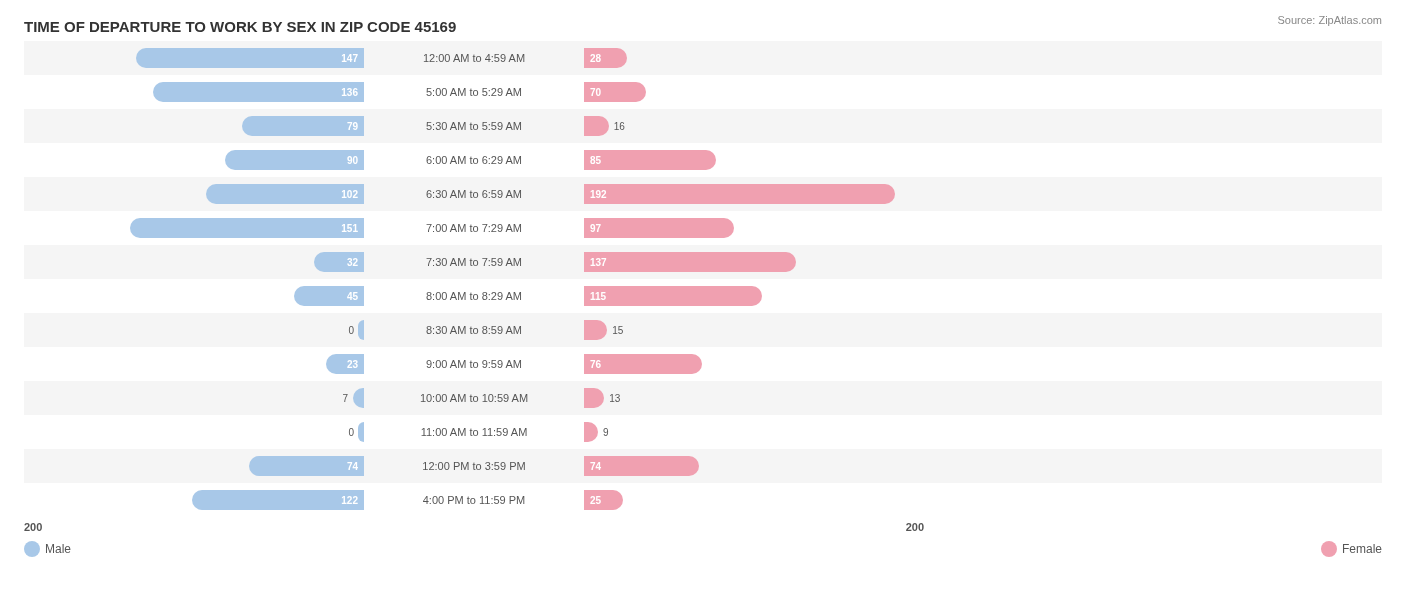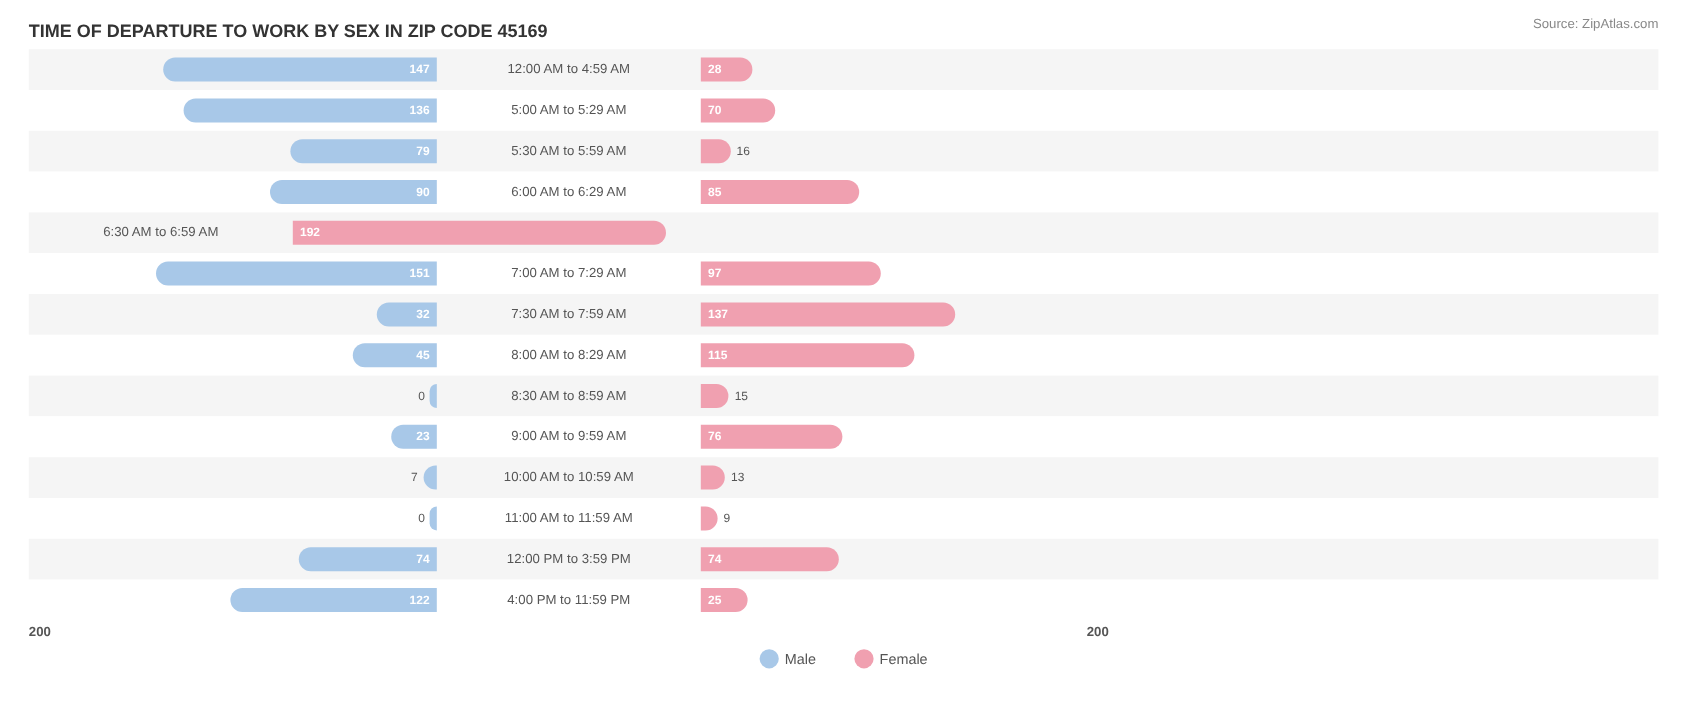--- a/index.html
+++ b/index.html
@@ -130,21 +130,21 @@
     .axis-center {
       width: 220px;
     }
     .axis-val {
       font-size: 11px;
       color: #555;
       font-weight: bold;
     }
     .legend {
       display: flex;
-      justify-content: center;
+      justify-content: space-between;
       gap: 32px;
       margin-top: 8px;
     }
     .legend-item {
       display: flex;
       align-items: center;
       gap: 5px;
       font-size: 12px;
       color: #555;
     }
@@ -210,20 +210,25 @@
           </div>
         </div>
         <div class="label-center">6:00 AM to 6:29 AM</div>
         <div class="right-section">
           <div class="bar-female" style="width: 131.75px;">
             <span class="bar-label">85</span>
           </div>
         </div>
       </div>
       <div class="row">
+        <div class="left-section">
+          <div class="bar-male" style="width: 158.1px;">
+            <span class="bar-label">102</span>
+          </div>
+        </div>
         <div class="label-center">6:30 AM to 6:59 AM</div>
         <div class="right-section">
           <div class="bar-female" style="width: 311px;">
             <span class="bar-label">192</span>
           </div>
         </div>
       </div>
       <div class="row">
         <div class="left-section">
           <div class="bar-male" style="width: 234.05px;">

